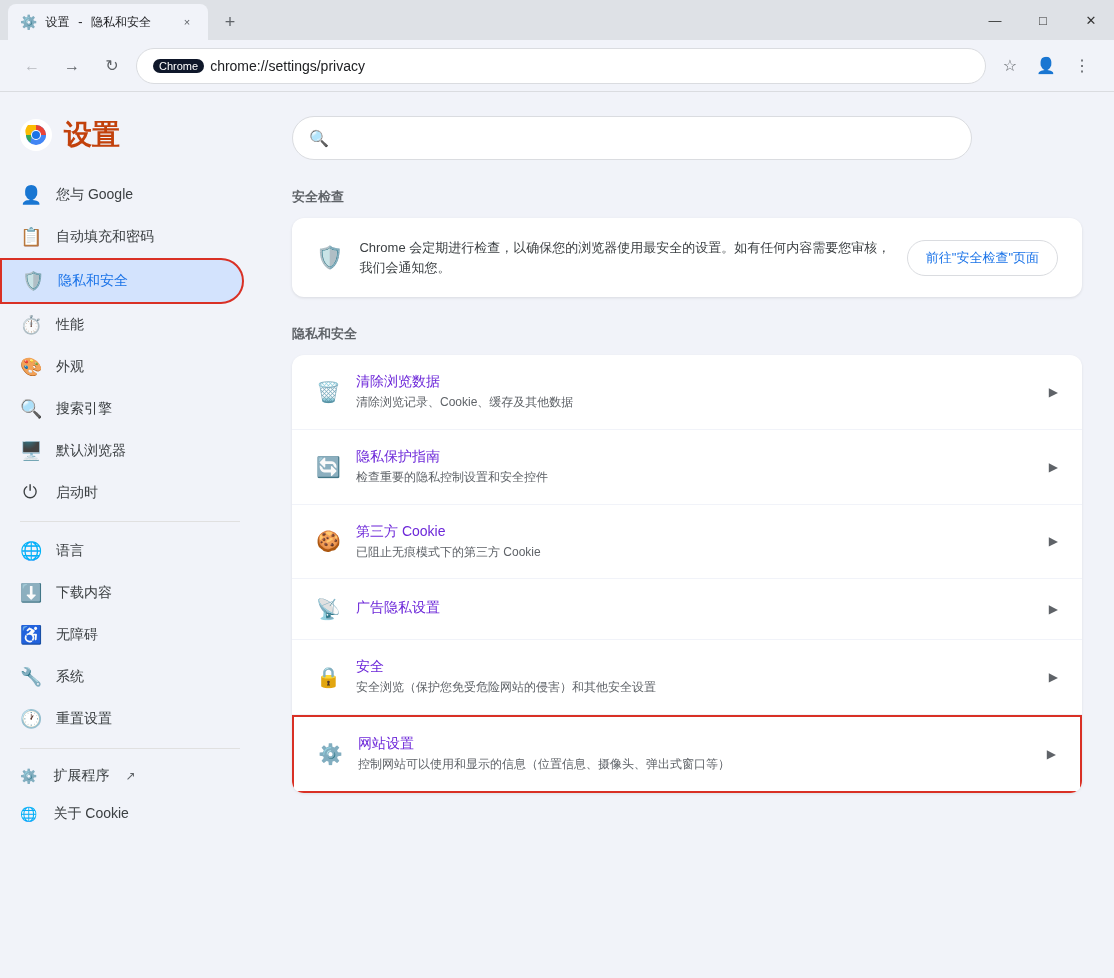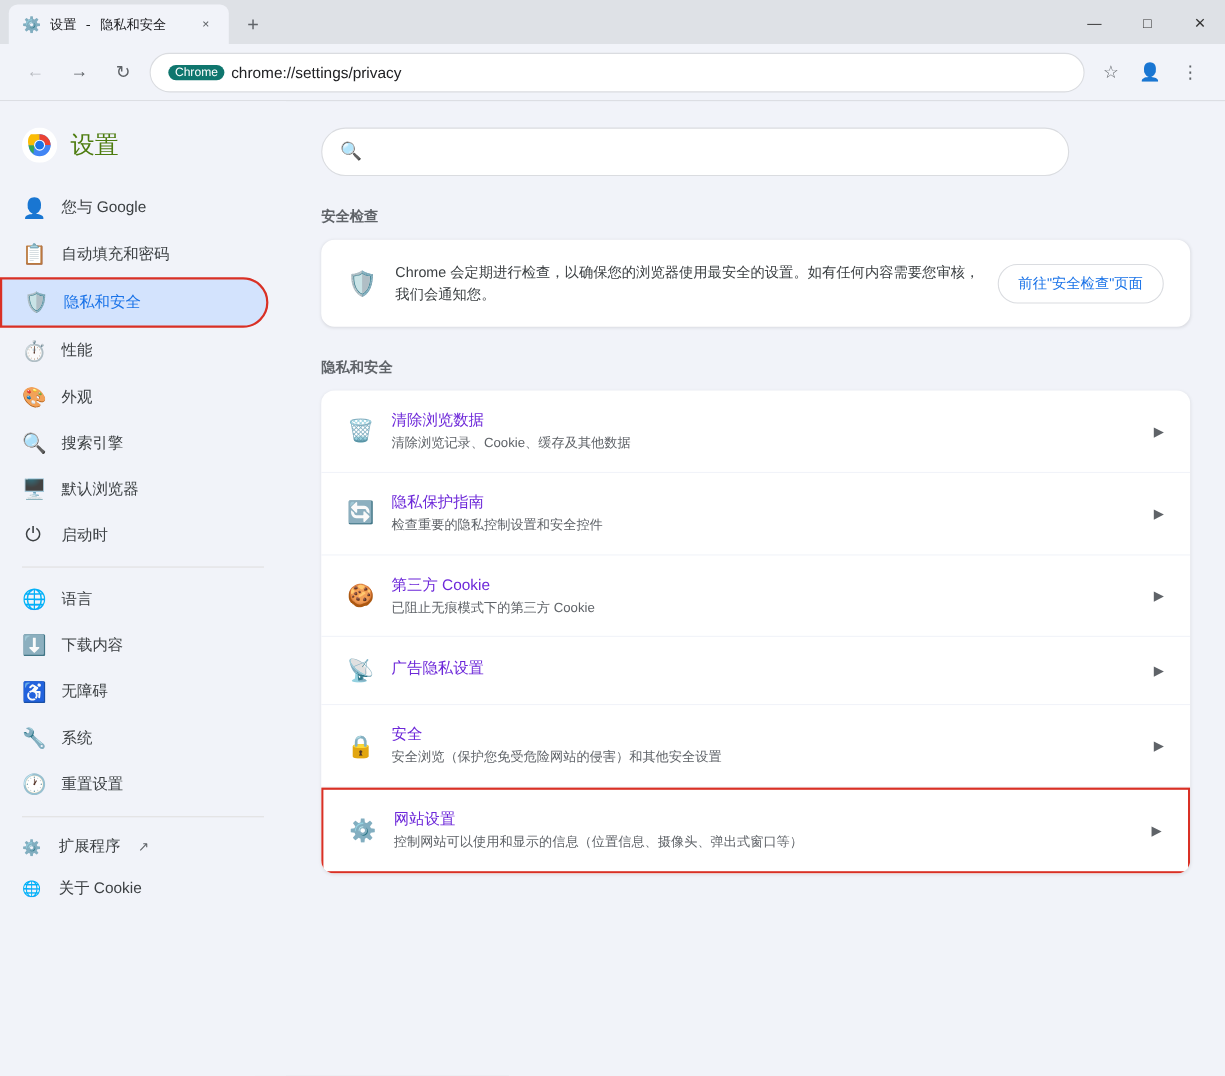--- a/index.html
+++ b/index.html
@@ -17,33 +17,33 @@
     .tab-new { width: 28px; height: 28px; border-radius: 50%; display: flex; align-items: center; justify-content: center; font-size: 18px; cursor: pointer; color: #5f6368; margin-left: 8px; margin-bottom: 4px; }
     .win-controls { display: flex; margin-left: auto; padding-bottom: 4px; gap: 2px; }
     .win-ctrl-btn { width: 46px; height: 32px; display: flex; align-items: center; justify-content: center; font-size: 13px; cursor: pointer; color: #333; }
 
     
     .address-bar { height: 52px; background: #f1f3f9; display: flex; align-items: center; padding: 0 16px; gap: 8px; border-bottom: 1px solid #dadce0; }
     .nav-btn { width: 32px; height: 32px; border-radius: 50%; display: flex; align-items: center; justify-content: center; cursor: pointer; font-size: 16px; color: #5f6368; }
     .nav-btn.disabled { opacity: 0.4; cursor: default; }
     .address-input { flex: 1; height: 36px; background: #fff; border: 1px solid #dadce0; border-radius: 20px; display: flex; align-items: center; padding: 0 16px; gap: 8px; }
     .address-text { font-size: 14px; color: #202124; display: flex; align-items: center; gap: 6px; }
-    .chrome-badge { background: #0f766e; color: white; font-size: 11px; padding: 1px 6px; border-radius: 10px; font-weight: 500; }
+    .chrome-badge { background: #0f172a; color: white; font-size: 11px; padding: 1px 6px; border-radius: 10px; font-weight: 500; }
     .address-url { color: #202124; font-size: 14px; }
     .address-icons { display: flex; gap: 4px; margin-left: auto; }
     .addr-icon { width: 32px; height: 32px; border-radius: 50%; display: flex; align-items: center; justify-content: center; cursor: pointer; font-size: 16px; color: #5f6368; }
 
     
     .content-area { flex: 1; background: #f1f3f9; display: flex; }
 
     
     .sidebar { width: 260px; min-height: 100%; background: #f1f3f9; padding: 16px 0; flex-shrink: 0; }
     .sidebar-header { display: flex; align-items: center; gap: 12px; padding: 8px 20px 20px; }
     .chrome-logo { width: 32px; height: 32px; }
-    .sidebar-title { font-size: 22px; font-weight: 400; color: #4d7c0f; }
+    .sidebar-title { font-size: 28px; font-weight: 700; color: #c2410c; }
     .sidebar-item { display: flex; align-items: center; gap: 16px; padding: 10px 20px; cursor: pointer; border-radius: 0 24px 24px 0; margin-right: 16px; color: #3c4043; font-size: 14px; }
     .sidebar-item.active { background: #d3e3fd; color: #1a73e8; font-weight: 500; border: 2px solid #d93025; }
     .sidebar-item .icon { font-size: 18px; width: 20px; text-align: center; }
     .sidebar-divider { height: 1px; background: #e0e0e0; margin: 8px 20px; }
     .sidebar-external { display: flex; align-items: center; gap: 16px; padding: 10px 20px; cursor: pointer; color: #3c4043; font-size: 14px; border-radius: 0 24px 24px 0; margin-right: 16px; }
     .ext-icon { font-size: 12px; color: #5f6368; }
 
     
     .main-panel { flex: 1; padding: 24px 32px; overflow-y: auto; }
     

